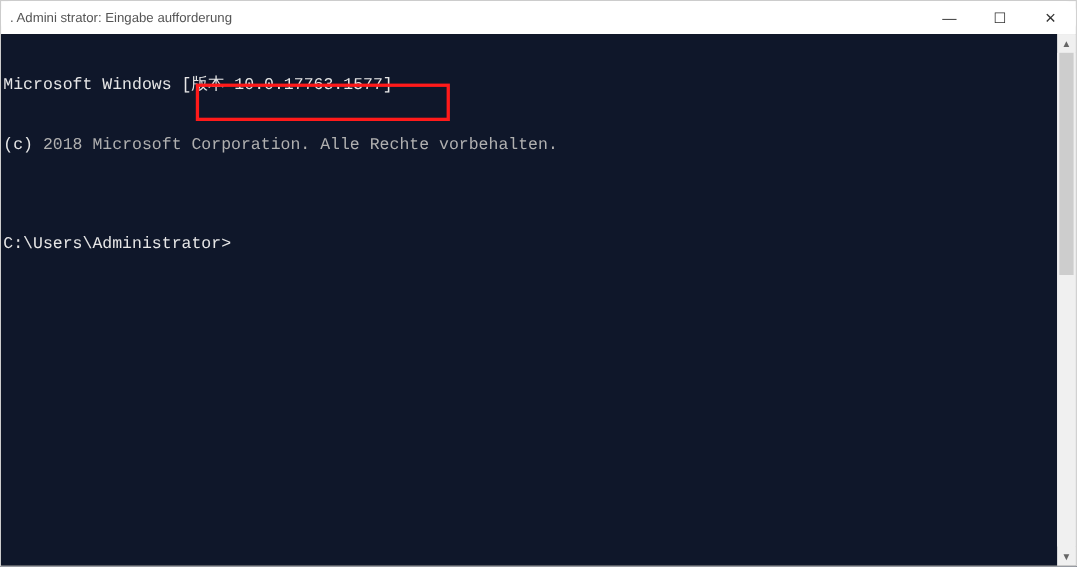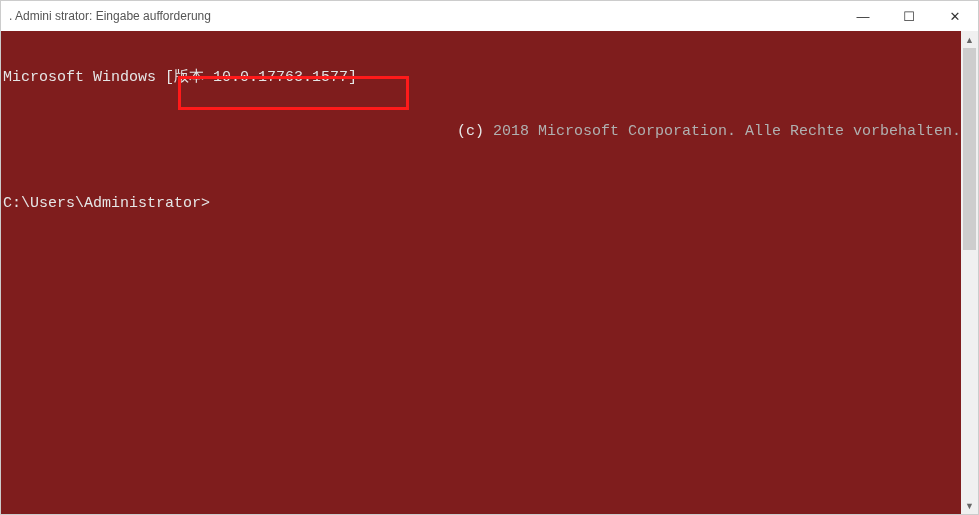--- a/index.html
+++ b/index.html
@@ -51,44 +51,43 @@
       cursor: pointer;
     }
     .client-area {
       flex: 1;
       display: flex;
       background: #0c0c0c;
       position: relative;
     }
     .console {
       flex: 1;
-      background: #7f1d1d;
+      background: #0f172a;
       color: #e6e6e6;
       font-family: "NSimSun", "SimSun", "MS Gothic", "Courier New", monospace;
       font-size: 15px;
       line-height: 18px;
       padding: 2px 0 0 2px;
       white-space: pre;
       position: relative;
       overflow: hidden;
     }
     .line {
       display: block;
     }
     .copyright-line {
       color: #b0b0b0;
-      text-align: right;
     }
     .copyright-mark {
       color: #e6e6e6;
     }
     .prompt-row {
       display: flex;
       flex-wrap: nowrap;
-      margin-top: 18px;
+      margin-top: 36px;
       flex-direction: column;
     }
     .highlight-box {
       position: absolute;
       border: 3px solid #ff1a1a;
       pointer-events: none;
     }
     .scrollbar-v {
       width: 17px;
       background: #f0f0f0;

